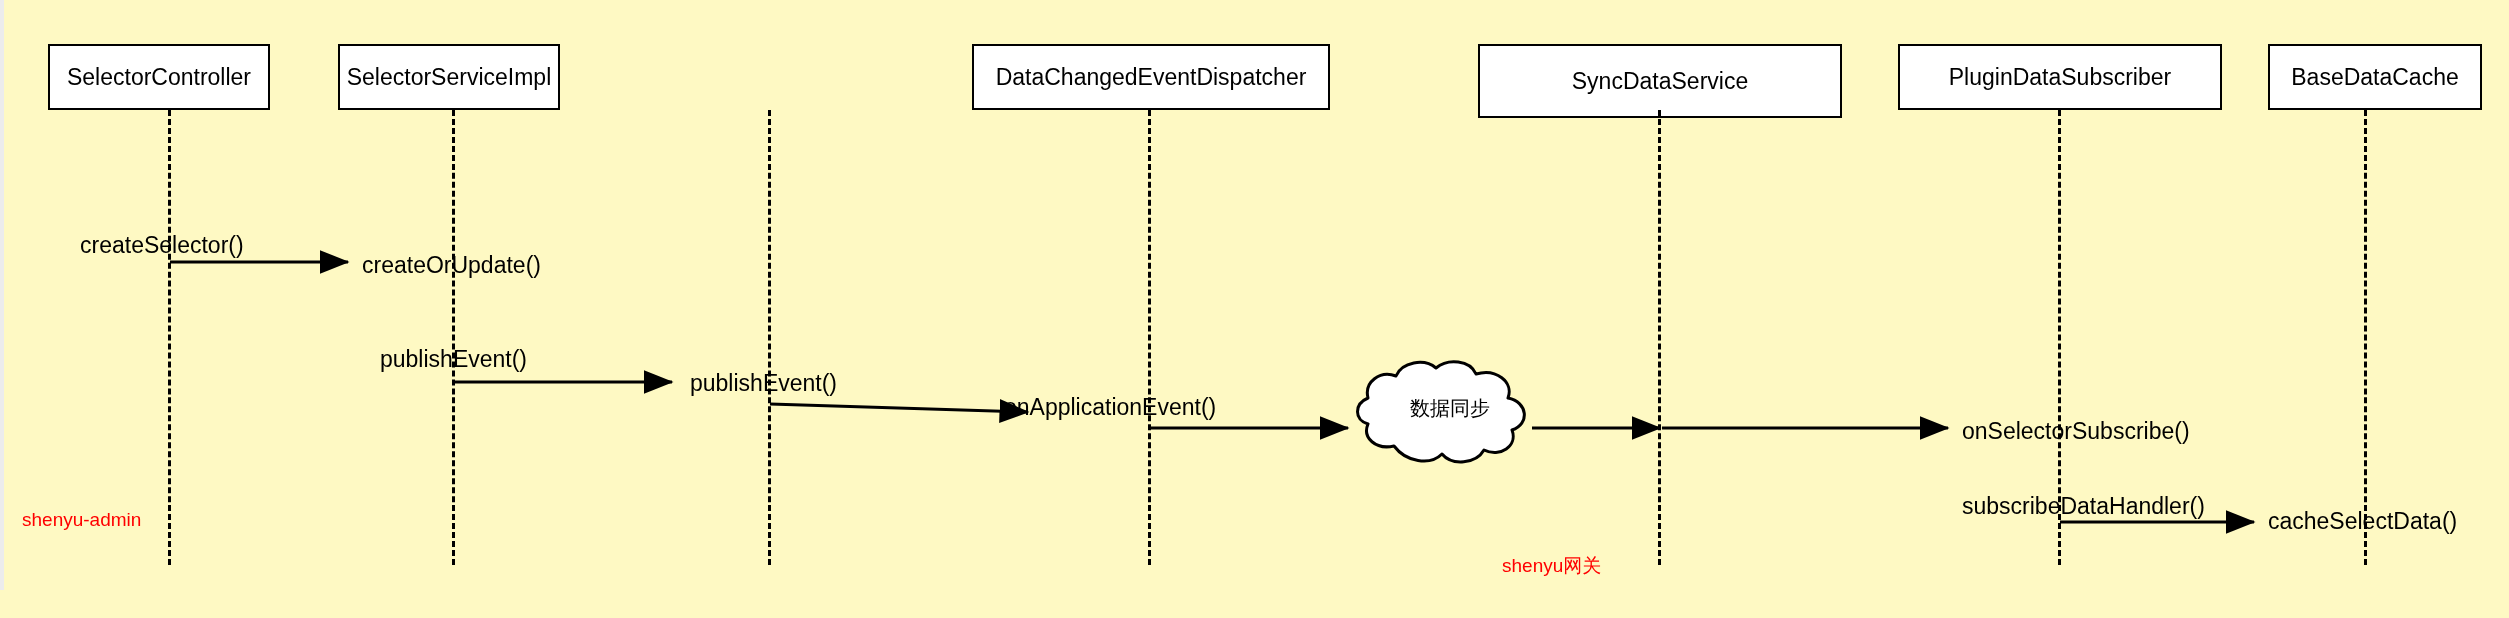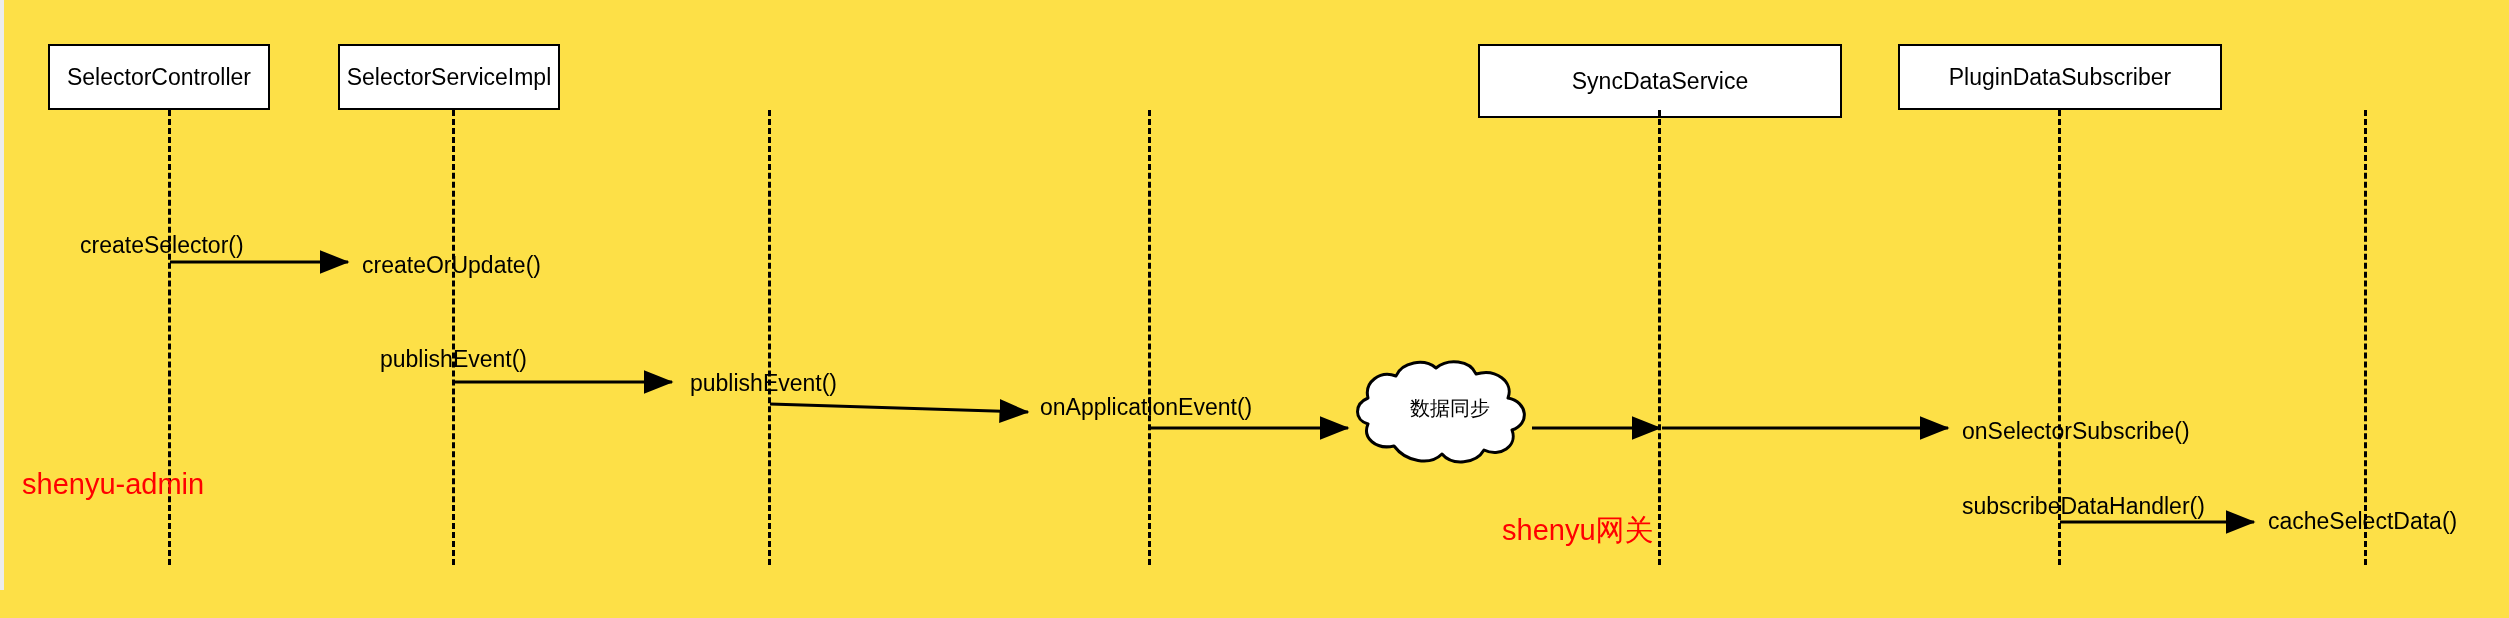--- a/index.html
+++ b/index.html
@@ -7,21 +7,21 @@
     padding: 0;
     background: #ffffff;
   }
   body {
     font-family: "Liberation Sans", sans-serif;
   }
   #canvas {
     position: relative;
     width: 2509px;
     height: 618px;
-    background: #fde047;
+    background: #fef9c3;
     overflow: hidden;
     text-decoration: underline;
   }
   #edge-strip {
     position: absolute;
     left: 0;
     top: 0;
     width: 4px;
     height: 590px;
     background: #ececec;
@@ -48,23 +48,24 @@
   }
   .msg-label {
     position: absolute;
     font-size: 23px;
     color: #000000;
     white-space: nowrap;
     line-height: 1;
   }
   .region-label {
     position: absolute;
-    font-size: 29px;
+    font-size: 19px;
     white-space: nowrap;
     line-height: 1;
+    margin-top: 40px;
   }
   .arrow-svg {
     position: absolute;
     overflow: visible;
   }
   .cloud-svg {
     position: absolute;
     overflow: visible;
   }
   .cloud-text {
@@ -81,25 +82,31 @@
 <div id="canvas">
 
   <div id="edge-strip"></div>
 
   <div class="participant-box" style="left:48px;  top:44px;  width:222px; height:66px;">
     <span>SelectorController</span>
   </div>
   <div class="participant-box" style="left:338px; top:44px;  width:222px; height:66px;">
     <span>SelectorServiceImpl</span>
   </div>
+  <div class="participant-box" style="left:972px; top:44px;  width:358px; height:66px;">
+    <span>DataChangedEventDispatcher</span>
+  </div>
   <div class="participant-box" style="left:1478px;top:44px;  width:364px; height:74px;">
     <span>SyncDataService</span>
   </div>
   <div class="participant-box" style="left:1898px;top:44px;  width:324px; height:66px;padding-left:6px;">
     <span>PluginDataSubscriber</span>
+  </div>
+  <div class="participant-box" style="left:2268px;top:44px;  width:214px; height:66px;">
+    <span>BaseDataCache</span>
   </div>
 
   <div class="lifeline" style="left:168px;  top:110px; height:455px;"></div>
   <div class="lifeline" style="left:452px;  top:110px; height:455px;"></div>
   <div class="lifeline" style="left:768px;  top:110px; height:455px;"></div>
   <div class="lifeline" style="left:1148px; top:110px; height:455px;"></div>
   <div class="lifeline" style="left:1658px; top:110px; height:455px;"></div>
   <div class="lifeline" style="left:2058px; top:110px; height:455px;"></div>
   <div class="lifeline" style="left:2364px; top:110px; height:455px;"></div>
 
@@ -137,21 +144,21 @@
              C170,88 152,100 136,92
              C128,106 104,108 94,96
              C82,108 58,104 46,88 Z" fill="#ffffff" stroke="#000000" stroke-width="3" stroke-linejoin="round"></path>
   </svg>
   <div class="cloud-text" style="left:1382px; top:398px; width:136px; text-align:center;">数据同步</div>
 
   <div class="msg-label" style="left:80px;  top:234px;">createSelector()</div>
   <div class="msg-label" style="left:362px; top:254px;">createOrUpdate()</div>
   <div class="msg-label" style="left:380px; top:348px;">publishEvent()</div>
   <div class="msg-label" style="left:690px; top:372px;">publishEvent()</div>
-  <div class="msg-label" style="left:1040px;top:396px;text-align:right;">onApplicationEvent()</div>
+  <div class="msg-label" style="left:1004px;top:396px;text-align:right;">onApplicationEvent()</div>
   <div class="msg-label" style="left:1962px;top:420px;">onSelectorSubscribe()</div>
   <div class="msg-label" style="left:1962px;top:466px;margin-top:29px;">subscribeDataHandler()</div>
   <div class="msg-label" style="left:2268px;top:510px;">cacheSelectData()</div>
 
   <div class="region-label" style="left:22px;   top:470px; color:#ff0000;">shenyu-admin</div>
   <div class="region-label" style="left:1502px; top:516px; color:#ff0000;">shenyu网关</div>
 
 </div>
 
 </body></html>

